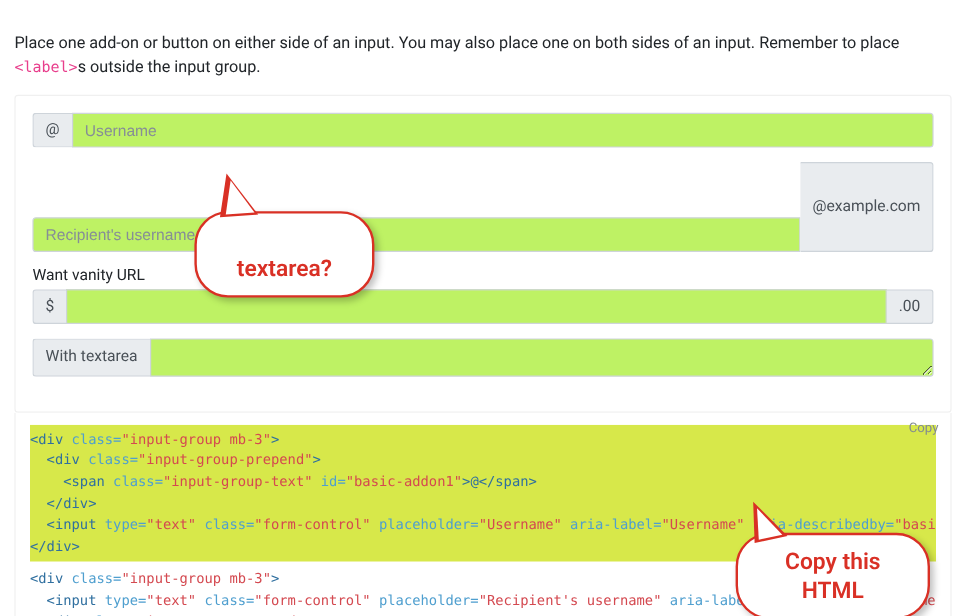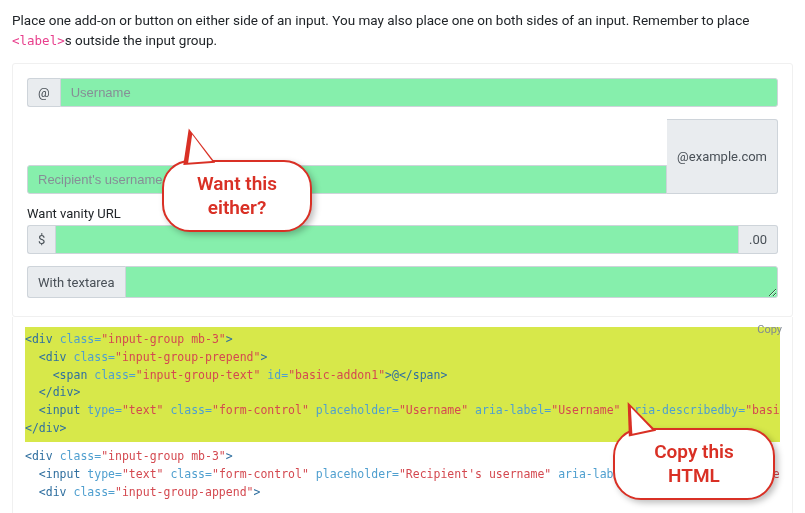--- a/index.html
+++ b/index.html
@@ -12,21 +12,21 @@
     background: #fff;
   }
   h2.section-title {
     font-weight: 500;
     font-size: 24px;
     margin: 0 0 6px 0;
   }
   p.lead {
     font-size: 13.5px;
     color: #212529;
-    margin: 0 0 12px 0;
+    margin: 16px 0 12px 0;
     line-height: 1.5;
   }
   code.inline { color: #e83e8c; font-family: SFMono-Regular,Menlo,Consolas,monospace; font-size: 12.5px; }
   .example-pane {
     border: 1px solid #f0f0f0;
     border-radius: 3px;
     padding: 14px;
     background: #fff;
   }
   .input-group { display: flex; width: 100%; margin-bottom: 12px; }
@@ -41,21 +41,21 @@
     white-space: nowrap;
   }
   .addon.left { border-right: 0; border-radius: 3px 0 0 3px; }
   .addon.right { border-left: 0; border-radius: 0 3px 3px 0; }
   .form-control {
     flex: 1 1 auto;
     border: 1px solid #ced4da;
     padding: 6px 10px;
     font-size: 13px;
     color: #495057;
-    background: #86efac;
+    background: #bef264;
     min-width: 0;
   }
   .form-control.rleft { border-radius: 3px 0 0 3px; margin-top: 46px; }
   .form-control.rright { border-radius: 0 3px 3px 0; }
   .form-control::placeholder { color: #868e96; }
   textarea.form-control { resize: vertical; height: 32px; }
   .small-label { font-size: 13px; margin-bottom: 4px; display: block; }
 
   .code-card {
     position: relative;
@@ -158,21 +158,21 @@
     </div>
 
     <label class="small-label">Want vanity URL</label>
 
     <div class="input-group">
       <span class="addon left">$</span>
       <input class="form-control" style="">
       <span class="addon right">.00</span>
     </div>
 
-    <div class="input-group" style="margin-bottom:4px">
+    <div class="input-group" style="margin-bottom:15px">
       <span class="addon left">With textarea</span>
       <textarea class="form-control rright" style=""></textarea>
     </div>
 
   </div>
 
   <div class="code-card">
     <span class="copy-link">Copy</span>
 
     <pre class="code"><span class="hl"><span class="t">&lt;div </span><span class="a">class=</span><span class="v">"input-group mb-3"</span><span class="t">&gt;</span>
@@ -185,22 +185,22 @@
     <pre class="code"><span class="t">&lt;div </span><span class="a">class=</span><span class="v">"input-group mb-3"</span><span class="t">&gt;</span>
 <span class="t">  &lt;input </span><span class="a">type=</span><span class="v">"text"</span><span class="a"> class=</span><span class="v">"form-control"</span><span class="a"> placeholder=</span><span class="v">"Recipient's username"</span><span class="a"> aria-label=</span><span class="v">"Recipient's username"</span>
 <span class="t">  &lt;div </span><span class="a">class=</span><span class="v">"input-group-append"</span><span class="t">&gt;</span>
 
 
 </pre>
   </div>
 
   <div id="bubble1" class="bubble">
     <div class="tail"></div>
-    <span>Want this</span><br>
-    <span>either?</span>
+    <br>
+    <span>textarea?</span>
   </div>
   <div id="bubble2" class="bubble">
     <div class="tail"></div>
     <span>Copy this</span><br>
     <span>HTML</span>
   </div>
 
 </div>
 
 </body></html>

